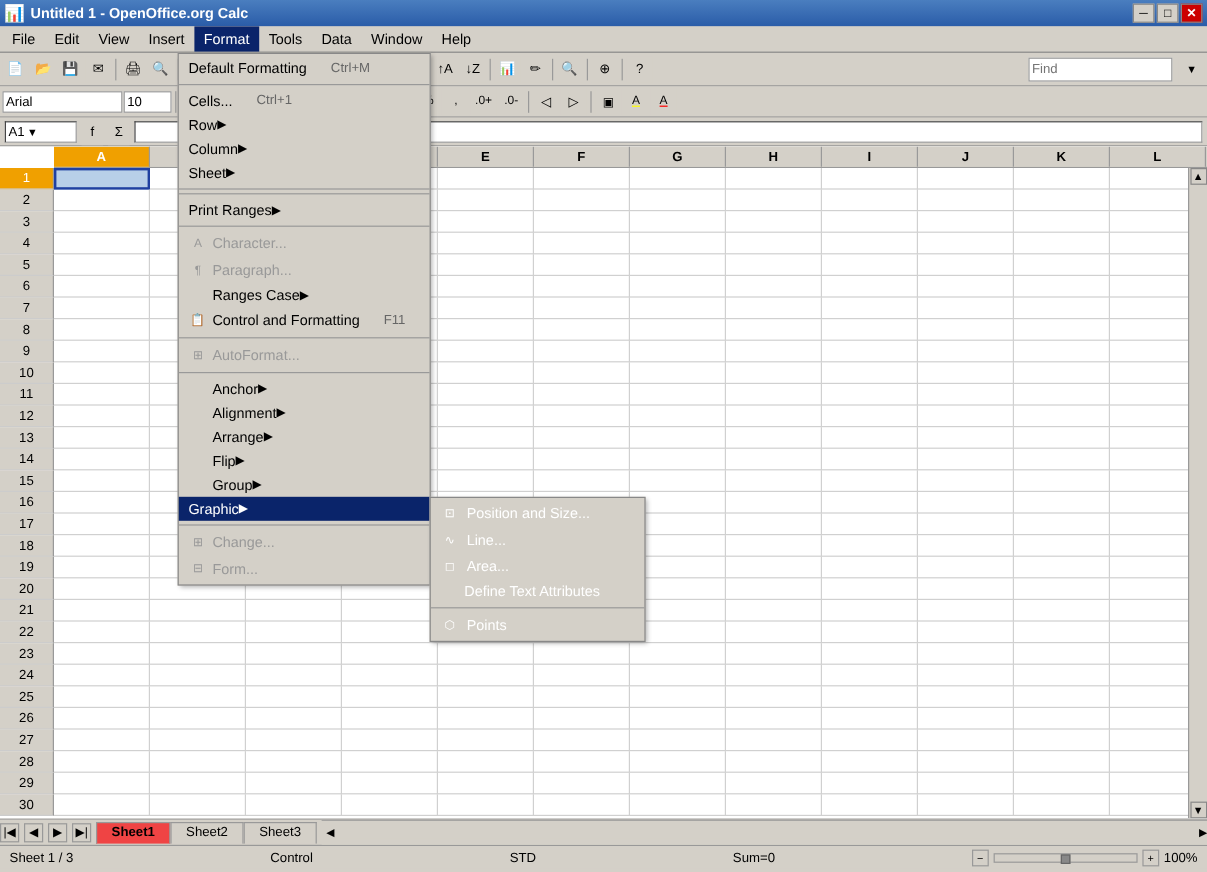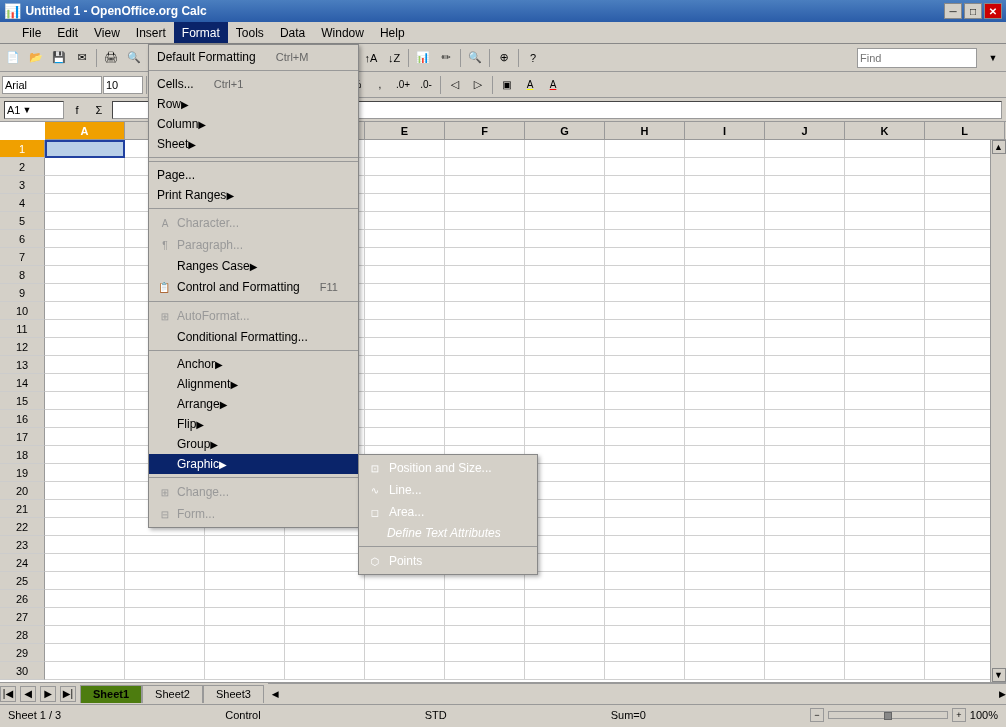--- a/index.html
+++ b/index.html
@@ -6,21 +6,21 @@
     body { font-family: 'Segoe UI', Tahoma, Geneva, Verdana, sans-serif; font-size: 12px; background: #d4d0c8; overflow: hidden; user-select: none; }
 
     
     #title-bar { background: linear-gradient(to bottom, #4a7ebf, #2a5ca8); color: white; height: 22px; display: flex; align-items: center; justify-content: space-between; padding: 0 4px; font-size: 12px; font-weight: bold; }
     #title-bar-left { display: flex; align-items: center; gap: 4px; }
     #title-bar-controls { display: flex; gap: 2px; }
     .tb-btn { width: 18px; height: 16px; background: #d4d0c8; border: 1px solid #888; display: flex; align-items: center; justify-content: center; font-size: 10px; cursor: pointer; color: black; }
     .tb-btn.close { background: #cc0000; color: white; }
 
     
-    #menu-bar { background: #d4d0c8; border-bottom: 1px solid #888; height: 22px; display: flex; align-items: center; padding: 0 14px; gap: 0; position: relative; }
+    #menu-bar { background: #d4d0c8; border-bottom: 1px solid #888; height: 22px; display: flex; align-items: center; padding: 0 2px; gap: 0; position: relative; }
     .menu-item { padding: 2px 8px; cursor: pointer; font-size: 12px; height: 100%; display: flex; align-items: center; }
     .menu-item:hover, .menu-item.active { background: #0a246a; color: white; }
     .menu-item.active { background: #0a246a; color: white; }
 
     
     .toolbar { background: #d4d0c8; border-bottom: 1px solid #999; height: 26px; display: flex; align-items: center; padding: 1px 2px; gap: 1px; flex-wrap: nowrap; }
     .tb-separator { width: 1px; background: #999; height: 18px; margin: 0 2px; }
     .toolbar-btn { width: 22px; height: 22px; background: #d4d0c8; border: 1px solid transparent; display: flex; align-items: center; justify-content: center; cursor: pointer; font-size: 11px; }
     .font-box { width: 100px; height: 18px; border: 1px solid #999; background: white; padding: 0 2px; font-size: 11px; }
     .size-box { width: 40px; height: 18px; border: 1px solid #999; background: white; padding: 0 2px; font-size: 11px; }
@@ -37,21 +37,21 @@
     .col-cell.selected { background: #f0a000; color: white; }
     #sheet-body { display: flex; }
     #row-header { display: flex; flex-direction: column; width: 45px; }
     .row-num { height: 18px; background: #d4d0c8; border-bottom: 1px solid #ccc; border-right: 1px solid #999; display: flex; align-items: center; justify-content: center; font-size: 11px; min-width: 45px; }
     .row-num.selected { background: #f0a000; color: white; }
     #cells-area { flex: 1; display: flex; flex-direction: column; }
     .sheet-row { display: flex; height: 18px; }
     .sheet-cell { min-width: 80px; height: 18px; border-bottom: 1px solid #d0d0d0; border-right: 1px solid #d0d0d0; font-size: 11px; padding: 0 2px; }
     .sheet-cell.selected { background: #b8cfe8; border: 2px solid #2040a0; }
     .sheet-tab { padding: 2px 12px; background: #d4d0c8; border: 1px solid #999; border-bottom: none; cursor: pointer; font-size: 11px; height: 18px; display: flex; align-items: center; }
-    .sheet-tab.active { background: #4d7c0f; font-weight: bold; }
+    .sheet-tab.active { background: #ef4444; font-weight: bold; }
     .tab-nav { width: 16px; height: 16px; border: 1px solid #999; background: #d4d0c8; display: flex; align-items: center; justify-content: center; cursor: pointer; font-size: 10px; margin-right: 4px; }
 
     
     #status-bar { background: #d4d0c8; border-top: 1px solid #999; height: 20px; display: flex; align-items: center; padding: 0 8px; font-size: 11px; justify-content: space-between; }
 
     
     .dropdown { position: absolute; background: #d4d0c8; border: 1px solid #888; box-shadow: 2px 2px 4px rgba(0,0,0,0.3); z-index: 1000; min-width: 200px; padding: 2px 0; }
     .dropdown-item { padding: 3px 20px 3px 8px; cursor: pointer; display: flex; align-items: center; font-size: 12px; white-space: nowrap; position: relative; }
     .dropdown-item.active { background: #0a246a; color: white; }
     .dropdown-item.disabled { color: #999; cursor: default; }
@@ -110,23 +110,20 @@
       <span>Column</span>
       <span class="arrow">▶</span>
     </div>
     <div class="dropdown-item">
       <span>Sheet</span>
       <span class="arrow">▶</span>
     </div>
     <div class="dropdown-separator"></div>
     <div class="dropdown-separator"></div>
     <div class="dropdown-item">
-      <span>Page...</span>
-    </div>
-    <div class="dropdown-item">
       <span>Print Ranges</span>
       <span class="arrow">▶</span>
     </div>
     <div class="dropdown-separator"></div>
     <div class="dropdown-item disabled">
       <span class="icon" style="font-size:10px;color:#999;">A</span>
       <span>Character...</span>
     </div>
     <div class="dropdown-item disabled">
       <span class="icon" style="font-size:10px;color:#999;">¶</span>
@@ -139,23 +136,20 @@
     <div class="dropdown-item">
       <span class="icon" style="font-size:10px;">📋</span>
       <span>Control and Formatting</span>
       <span class="shortcut">F11</span>
     </div>
     <div class="dropdown-separator"></div>
     <div class="dropdown-item disabled">
       <span class="icon" style="font-size:10px;color:#999;">⊞</span>
       <span>AutoFormat...</span>
     </div>
-    <div class="dropdown-item">
-      <span style="margin-left:20px;">Conditional Formatting...</span>
-    </div>
     <div class="dropdown-separator"></div>
     <div class="dropdown-item">
       <span style="margin-left:20px;">Anchor</span>
       <span class="arrow">▶</span>
     </div>
     <div class="dropdown-item">
       <span style="margin-left:20px;">Alignment</span>
       <span class="arrow">▶</span>
     </div>
     <div class="dropdown-item">
@@ -164,38 +158,38 @@
     </div>
     <div class="dropdown-item">
       <span style="margin-left:20px;">Flip</span>
       <span class="arrow">▶</span>
     </div>
     <div class="dropdown-item">
       <span style="margin-left:20px;">Group</span>
       <span class="arrow">▶</span>
     </div>
     <div class="dropdown-item active has-submenu">
-      <span style="margin-left:20px;">Graphic</span>
+      <span style="">Graphic</span>
       <span class="arrow">▶</span>
 
       <div class="submenu" style="top:0; left:100%;">
         <div class="dropdown-item">
           <span class="icon" style="font-size:10px;margin-right:6px;">⊡</span>
           <span>Position and Size...</span>
         </div>
         <div class="dropdown-item">
           <span class="icon" style="font-size:10px;margin-right:6px;">∿</span>
           <span>Line...</span>
         </div>
         <div class="dropdown-item">
           <span class="icon" style="font-size:10px;margin-right:6px;">◻</span>
           <span>Area...</span>
         </div>
         <div class="dropdown-item">
-          <span style="margin-left:20px;font-style:italic;">Define Text Attributes</span>
+          <span style="margin-left:20px;">Define Text Attributes</span>
         </div>
         <div class="dropdown-separator"></div>
         <div class="dropdown-item">
           <span class="icon" style="font-size:10px;margin-right:6px;">⬡</span>
           <span>Points</span>
         </div>
       </div>
     </div>
     <div class="dropdown-separator"></div>
     <div class="dropdown-item disabled">

